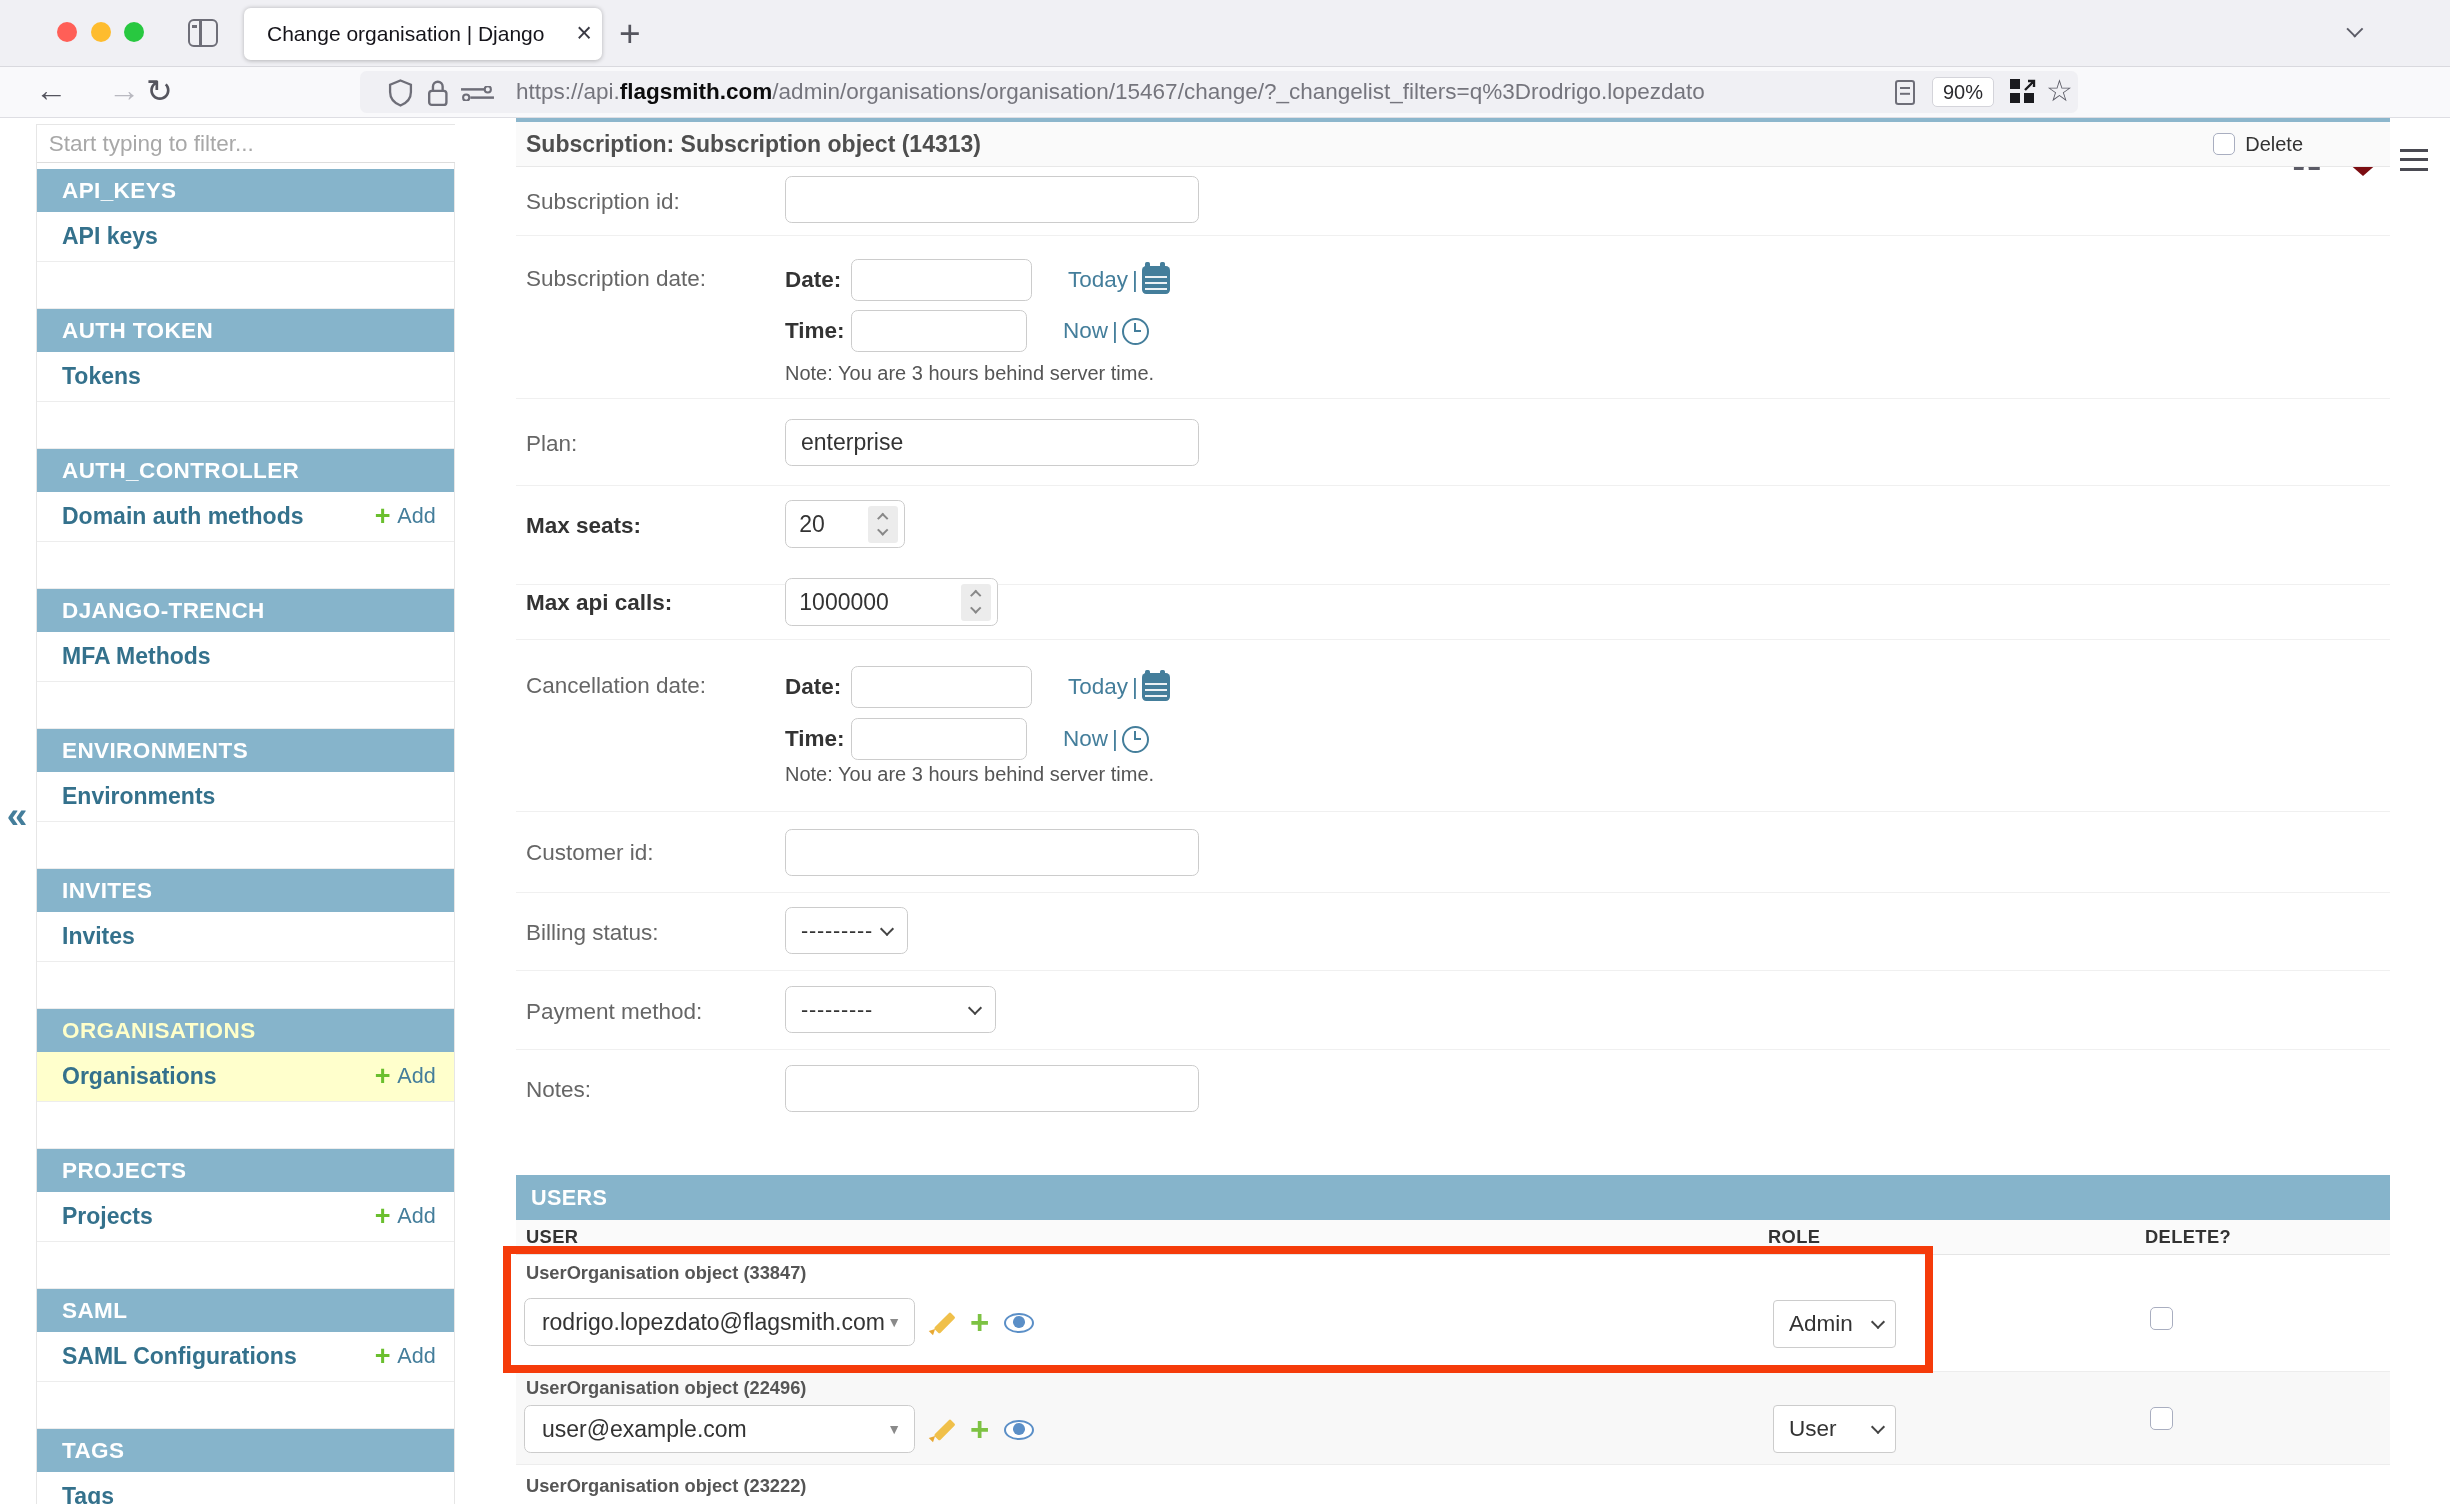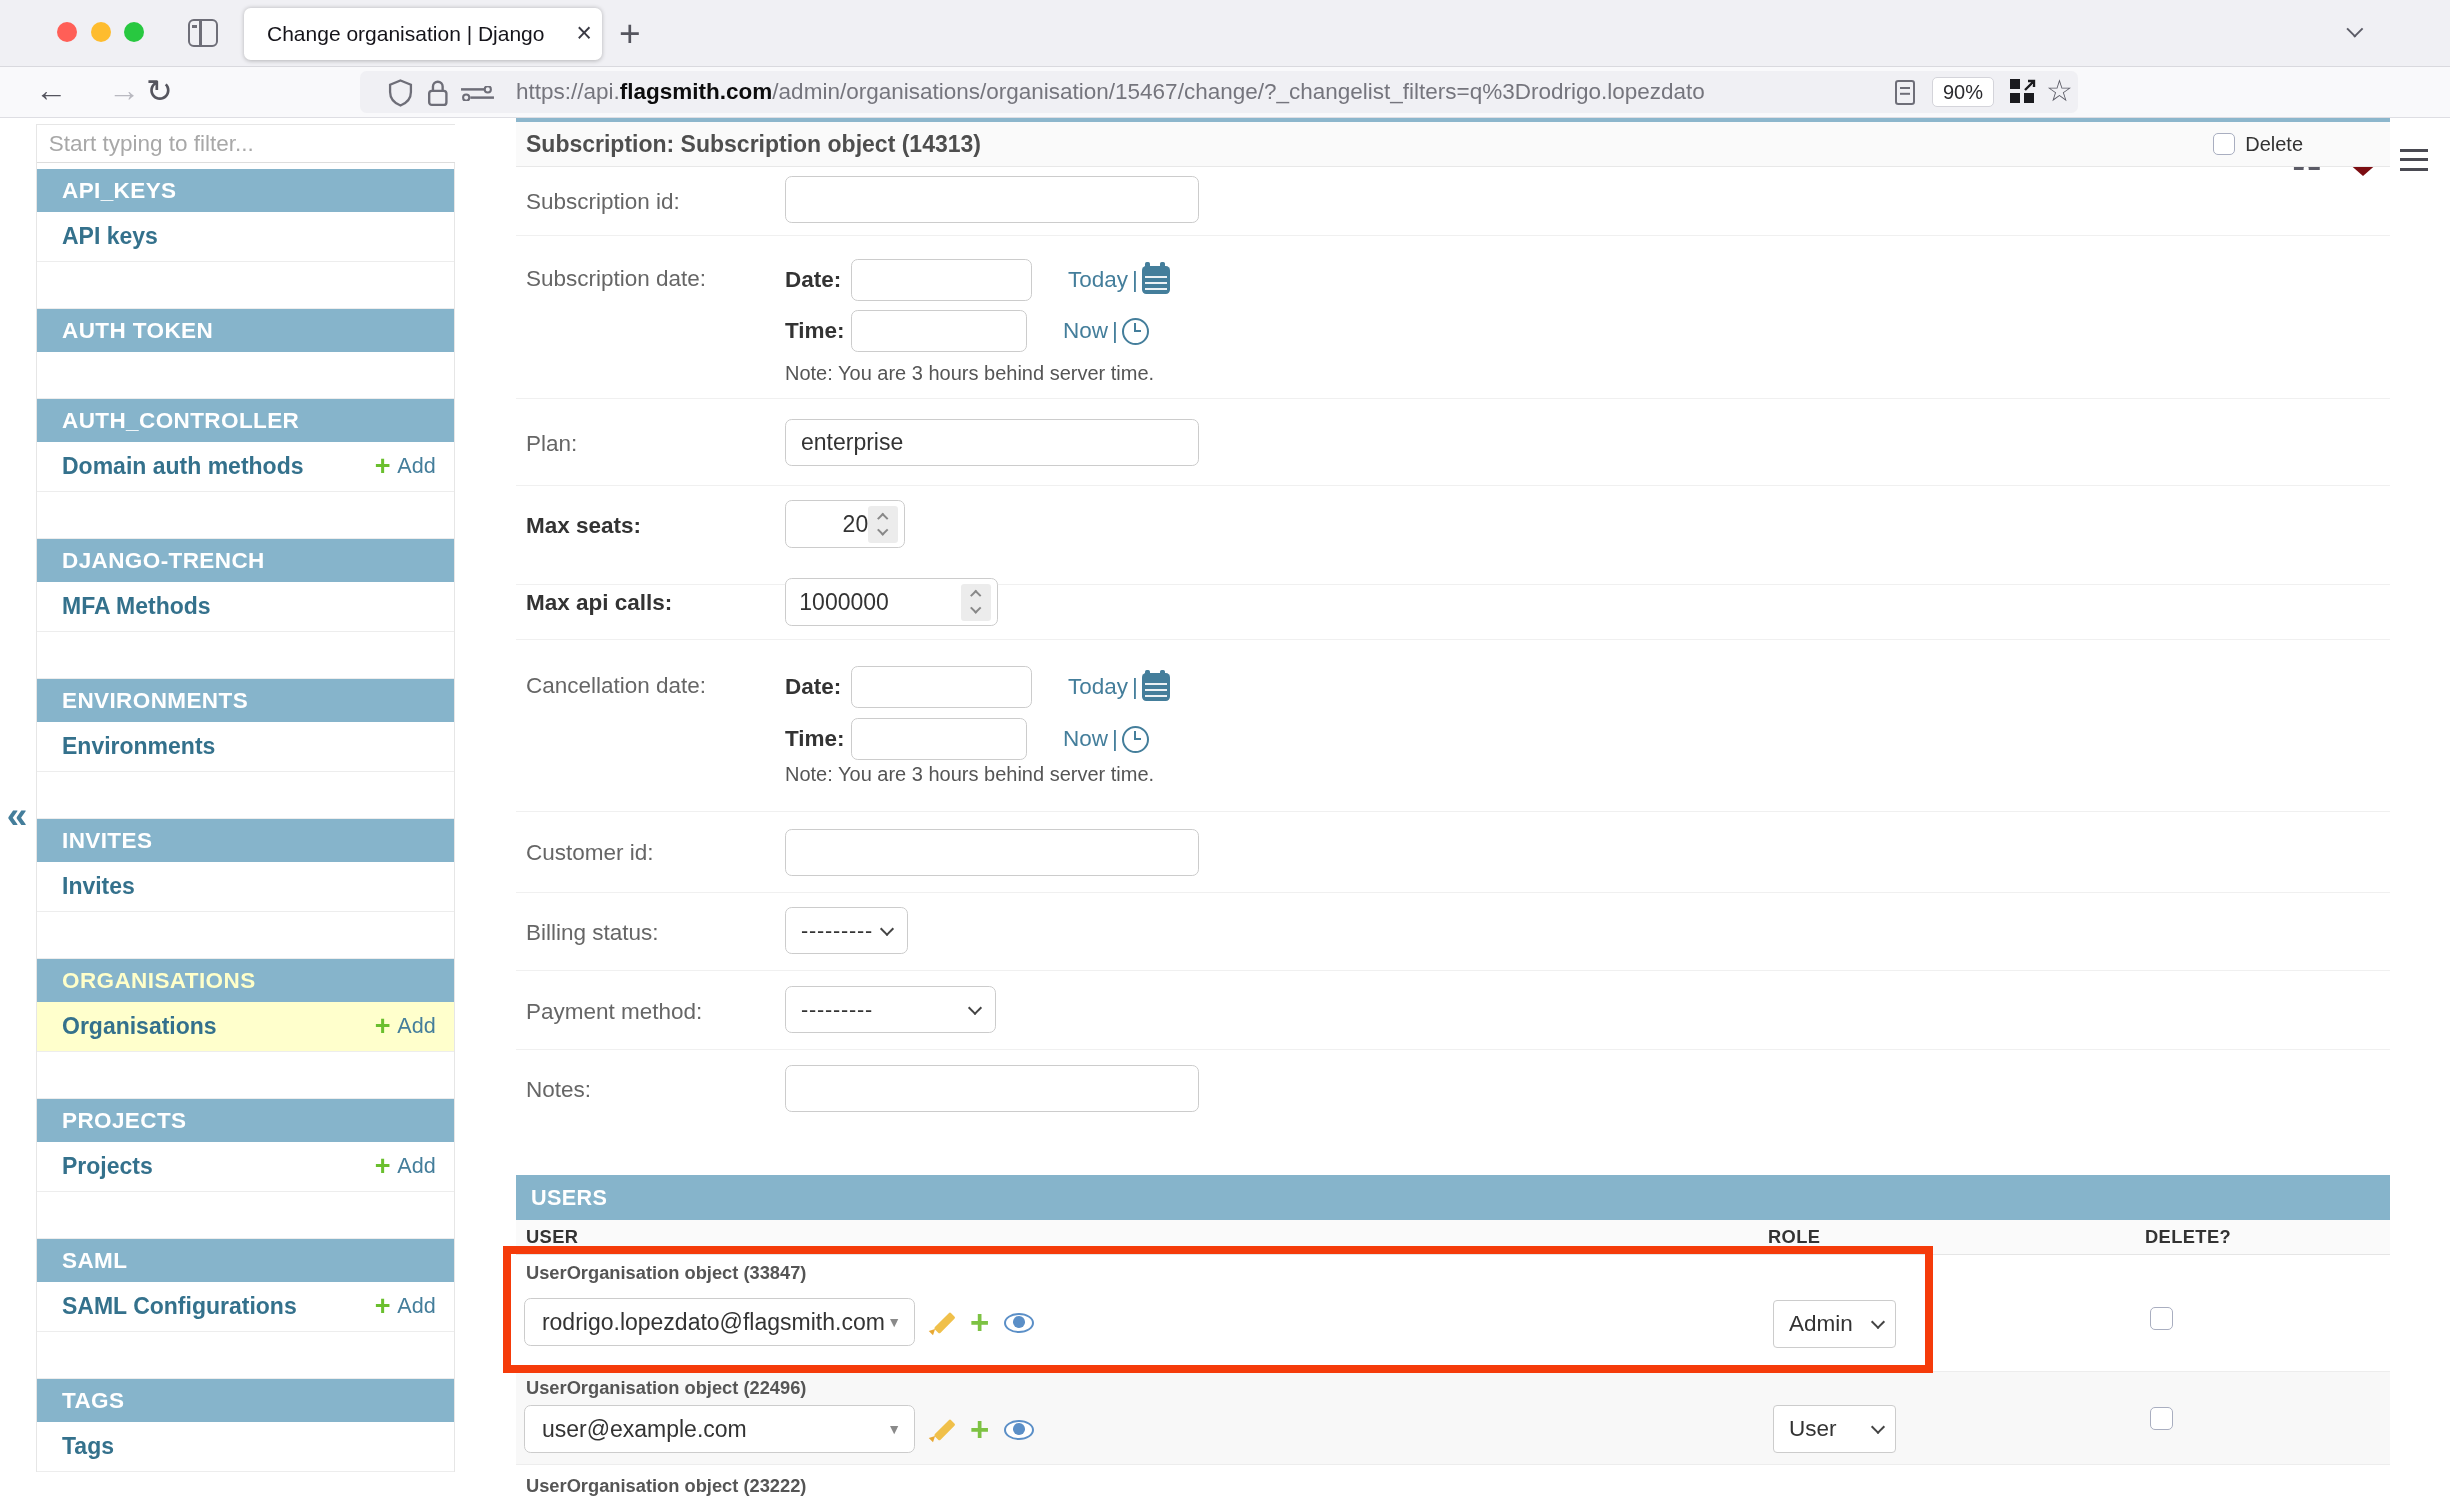--- a/index.html
+++ b/index.html
@@ -172,20 +172,23 @@
     <input class="filter-input" placeholder="Start typing to filter..." style="">
     <div class="sect-gap0"></div>
 
     <div class="sect-head">API_KEYS</div>
     <div class="sect-item">
         <span class="lbl">API keys</span>
       </div>
     <div class="sect-spacer"></div>
 
     <div class="sect-head">AUTH TOKEN</div>
+    <div class="sect-item">
+        <span class="lbl">Tokens</span>
+      </div>
     <div class="sect-spacer"></div>
 
     <div class="sect-head">AUTH_CONTROLLER</div>
     <div class="sect-item">
         <span class="lbl">Domain auth methods</span>
       <span class="add-link">
           <span class="add-plus">+</span>
           <span>Add</span>
         </span>
       </div>
@@ -281,21 +284,21 @@
         </span>
     </div>
     <div class="note" style="top:126px;">Note: You are 3 hours behind server time.</div>
   </div>
 
   <div class="frow" style="top:399px; height:87px;">
     <div class="flabel" style="top:32px;">Plan:</div>
     <input class="tinput" style="top: 20px; width: 414px;" value="enterprise">
   </div>
 
-  <div class="frow" style="top:487px; height:98px;text-align:right;">
+  <div class="frow" style="top:487px; height:98px;">
     <div class="flabel req" style="top:26px;">Max seats:</div>
     <div class="numwrap" style="top:13.3px; width:120px;">
       <span class="nval">20</span>
       <span class="spinner">
           <span class="spc up"></span>
           <span class="spc down"></span>
         </span>
     </div>
   </div>
 

